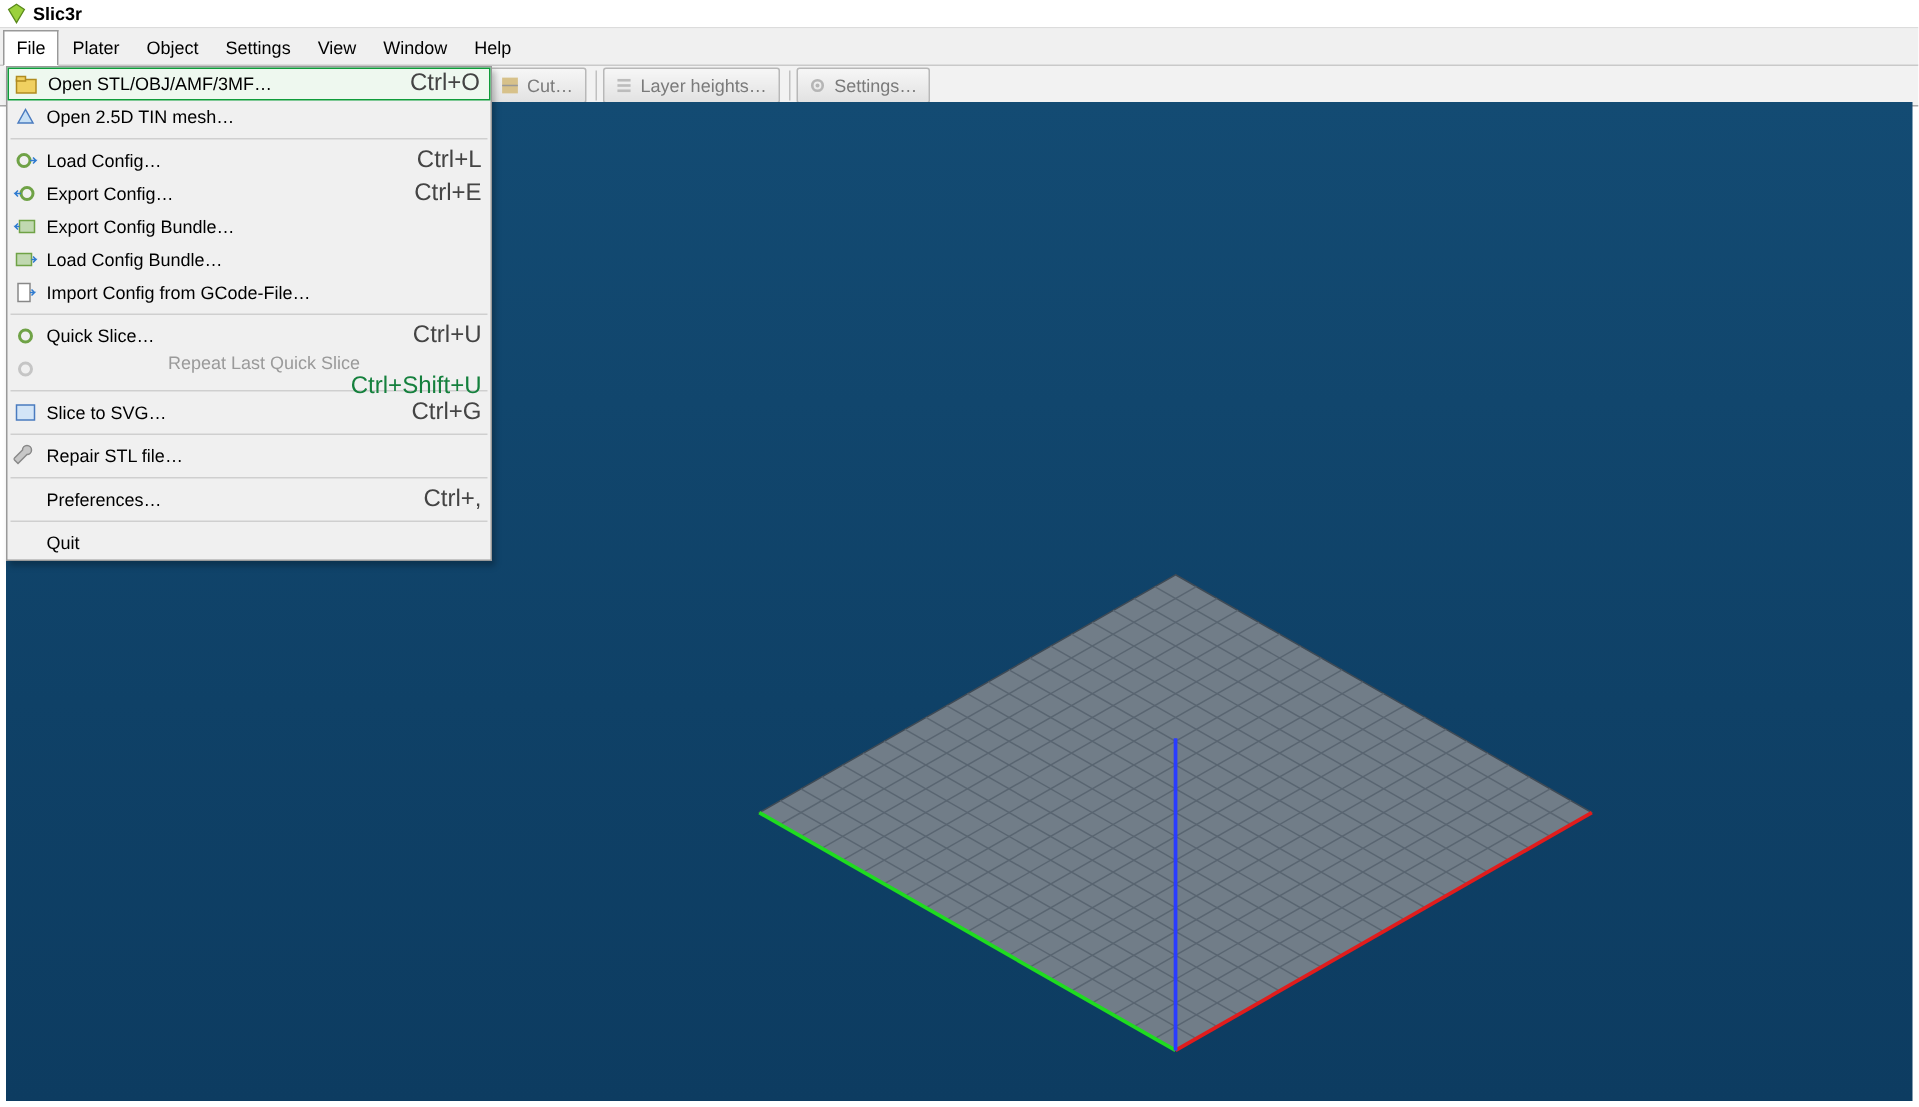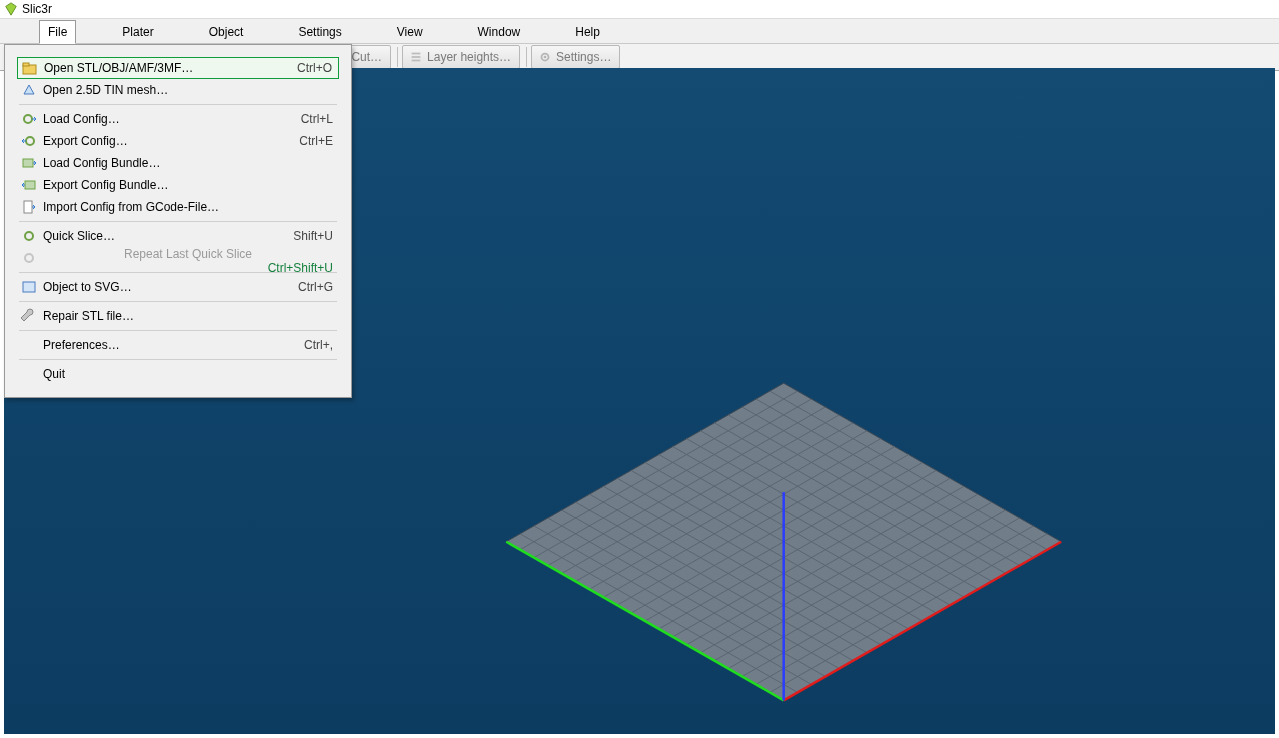--- a/index.html
+++ b/index.html
@@ -1,33 +1,33 @@
 <!DOCTYPE html>
 <html><head>
 <meta charset="utf-8">
 <style>
   html,body{margin:0;padding:0;width:1279px;height:738px;font-family:"Segoe UI",Tahoma,sans-serif;font-size:12px;color:#000;background:#fff;overflow:hidden;}
-  .titlebar{height:18px;line-height:18px;padding-left:4px;background:#fff;border-bottom:1px solid #dcdcdc;display:flex;align-items:center;}
+  .titlebar{height:18px;line-height:18px;padding-left:4px;background:#fff;border-bottom:1px solid #dcdcdc;display:flex;align-items:center;font-weight:bold;}
   .titlebar .appicon{width:14px;height:14px;margin-right:4px;display:inline-block;}
   .menubar{height:24px;background:#f0f0f0;border-bottom:1px solid #c9c9c9;display:flex;align-items:stretch;padding-left:2px;}
-  .menuitem{height:22px;line-height:22px;padding:0 8px;margin-top:1px;border:1px solid transparent;color:#000;white-space:nowrap;margin-left:37px;}
+  .menuitem{height:22px;line-height:22px;padding:0 8px;margin-top:1px;border:1px solid transparent;color:#000;white-space:nowrap;}
   .menuitem.open{background:#fff;border:1px solid #999;border-bottom-color:#fff;position:relative;z-index:51;}
   .toolbar{height:26px;background:#f2f2f2;border-bottom:1px solid #a8a8a8;display:flex;align-items:center;padding-left:6px;}
   .tlb{height:22px;display:flex;align-items:center;justify-content:flex-start;color:#7a7a7a;border:1px solid transparent;margin-right:2px;border-radius:2px;}
   .tlb.btn{background:linear-gradient(#f6f6f6,#e2e2e2);border:1px solid #b8b8b8;padding:0 8px 0 6px;}
   .tlb.btn .icon{margin-right:4px;}
   .tlb.sq{width:22px;}
   .tlb .icon{width:14px;height:14px;display:inline-block;}
   .sep{width:1px;height:20px;background:#c0c0c0;margin:0 4px;}
   .viewport{position:absolute;left:4px;right:4px;top:68px;bottom:4px;background:linear-gradient(#134b73,#0f4167 60%,#0d3c61);overflow:hidden;}
   
-  .dropdown{position:absolute;left:4px;top:44px;width:322px;background:#f0f0f0;border:1px solid #999;box-shadow:2px 3px 4px rgba(0,0,0,.25);z-index:50;padding:12px;}
+  .dropdown{position:absolute;left:4px;top:44px;width:322px;background:#f0f0f0;border:1px solid #999;box-shadow:2px 3px 4px rgba(0,0,0,.25);z-index:50;padding:0;}
   .dd-sep{height:0;border-top:1px solid #cfcfcf;margin:3px 2px;}
   .dd-row{height:22px;display:flex;align-items:center;position:relative;padding:0 6px 0 26px;white-space:nowrap;}
-  .dd-row .accel{margin-left:auto;color:#444;font-size:12px;text-align:right;}
+  .dd-row .accel{margin-left:auto;color:#444;font-size:16px;text-align:right;}
   .dd-row .ic{position:absolute;left:4px;top:3px;width:16px;height:16px;}
   .dd-row.hl{border:1px solid #0f9c3a;background:#eef8ef;height:20px;}
   .dd-row.disabled{color:#9a9a9a;flex-direction:column;}
   .dd-row.disabled .accel{color:#15803d;}
   
   .plate{position:absolute;left:0;top:0;width:100%;height:100%;}
 </style>
 </head>
 <body>
 
@@ -213,63 +213,63 @@
   <div class="dd-row">
     <span class="ic"><svg viewBox="0 0 16 16">
           <circle cx="9" cy="8" r="4" fill="none" stroke="#6fa246" stroke-width="2"></circle>
           <path d="M5 8l-4 0 2 2-2-2 2-2" stroke="#2f7bd0" fill="none"></path>
         </svg></span>
     <span>Export Config…</span>
     <span class="accel">Ctrl+E</span>
   </div>
   <div class="dd-row">
     <span class="ic"><svg viewBox="0 0 16 16">
+          <rect x="4" y="4" width="10" height="8" fill="#c0d8b0" stroke="#6fa246"></rect>
+          <path d="M4 8H1l2 2-2-2 2-2" stroke="#2f7bd0" fill="none"></path>
+        </svg></span>
+    <span>Export Config Bundle…</span>
+    <span class="accel"></span>
+  </div>
+  <div class="dd-row">
+    <span class="ic"><svg viewBox="0 0 16 16">
           <rect x="2" y="4" width="10" height="8" fill="#c0d8b0" stroke="#6fa246"></rect>
           <path d="M12 8h3l-2 2 2-2-2-2" stroke="#2f7bd0" fill="none"></path>
         </svg></span>
     <span>Load Config Bundle…</span>
     <span class="accel"></span>
   </div>
   <div class="dd-row">
     <span class="ic"><svg viewBox="0 0 16 16">
-          <rect x="4" y="4" width="10" height="8" fill="#c0d8b0" stroke="#6fa246"></rect>
-          <path d="M4 8H1l2 2-2-2 2-2" stroke="#2f7bd0" fill="none"></path>
-        </svg></span>
-    <span>Export Config Bundle…</span>
-    <span class="accel"></span>
-  </div>
-  <div class="dd-row">
-    <span class="ic"><svg viewBox="0 0 16 16">
           <rect x="3" y="2" width="8" height="12" fill="#fff" stroke="#888"></rect>
           <path d="M11 8h3l-2 2 2-2-2-2" stroke="#2f7bd0" fill="none"></path>
         </svg></span>
     <span>Import Config from GCode-File…</span>
     <span class="accel"></span>
   </div>
   <div class="dd-sep"></div>
   <div class="dd-row">
     <span class="ic"><svg viewBox="0 0 16 16">
           <circle cx="8" cy="8" r="4" fill="none" stroke="#6fa246" stroke-width="2"></circle>
         </svg></span>
     <span>Quick Slice…</span>
-    <span class="accel">Shift+U</span>
+    <span class="accel">Ctrl+U</span>
   </div>
   <div class="dd-row disabled">
     <span class="ic"><svg viewBox="0 0 16 16">
           <circle cx="8" cy="8" r="4" fill="none" stroke="#c5c5c5" stroke-width="2"></circle>
         </svg></span>
     <span>Repeat Last Quick Slice</span>
     <span class="accel">Ctrl+Shift+U</span>
   </div>
   <div class="dd-sep"></div>
   <div class="dd-row">
     <span class="ic"><svg viewBox="0 0 16 16">
           <rect x="2" y="3" width="12" height="10" fill="#d3e5f7" stroke="#4a7bbf"></rect>
         </svg></span>
-    <span>Object to SVG…</span>
+    <span>Slice to SVG…</span>
     <span class="accel">Ctrl+G</span>
   </div>
   <div class="dd-sep"></div>
   <div class="dd-row">
     <span class="ic"><svg viewBox="0 0 16 16">
           <path d="M3 13l6-6a3 3 0 1 0-3-3l-6 6z" fill="#c7c7c7" stroke="#888"></path>
         </svg></span>
     <span>Repair STL file…</span>
     <span class="accel"></span>
   </div>

